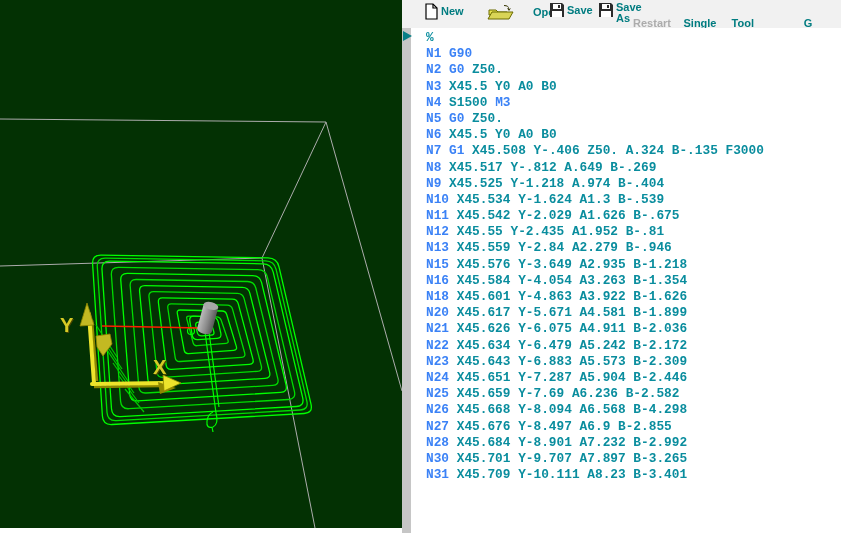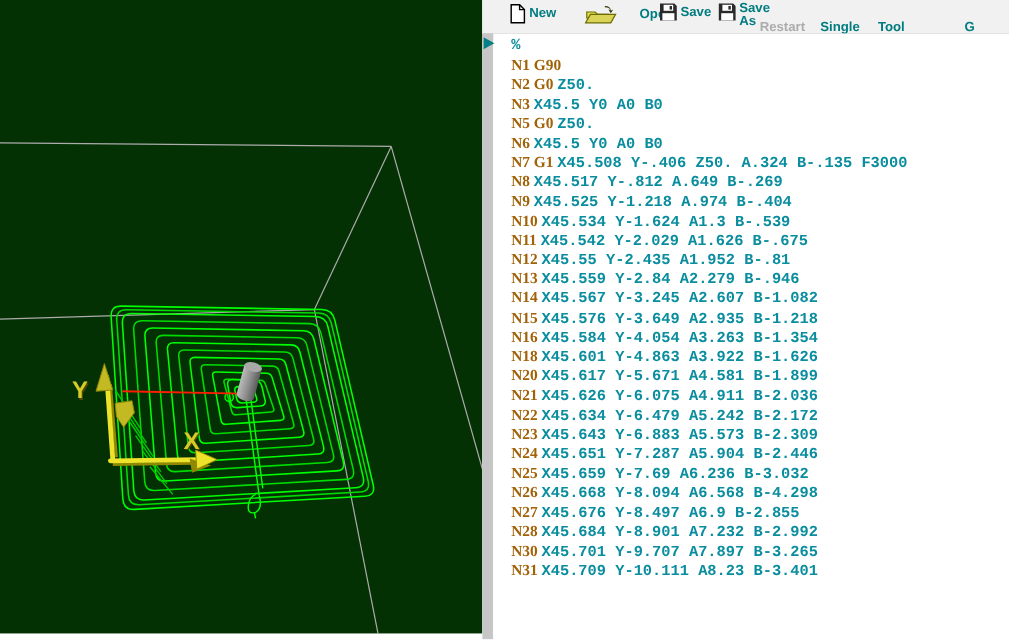--- a/index.html
+++ b/index.html
@@ -18,21 +18,21 @@
   .tb-row{display:flex;align-items:center;gap:2px;}
   .tb-two{display:flex;flex-direction:column;align-items:center;gap:1px;padding-top:18px;}
   .tb-disabled{color:#ACACAC;}
   .tb-glyph{font-size:9px;letter-spacing:-1px;color:#9F9F9F;}
   #gutter{position:absolute;left:0;top:28px;width:9px;height:505px;background:#C6C6C6;}
   #code-area{position:absolute;left:9px;top:28px;width:430px;height:505px;overflow:hidden;
              background:#ffffff;padding-top:2px;box-sizing:border-box;}
   .gcode-line{height:16.2px;line-height:16.2px;white-space:pre;padding-left:15px;
               font-family:"Liberation Mono","DejaVu Sans Mono",monospace;
               font-weight:bold;font-size:12.8px;}
-  .tk-k{color:#a16207;font-family:Liberation Serif, serif;}
+  .tk-k{color:#3b82f6;}
   .tk-c{color:#0A8D9E;}
   #line-marker{position:absolute;left:1px;top:31px;width:0;height:0;
                border-left:9px solid #087F86;border-top:5px solid transparent;
                border-bottom:5px solid transparent;}
   
   .icn{flex:0 0 auto;}
 </style>
 </head>
 <body>
 
@@ -183,39 +183,39 @@
       </div>
 
     </div>
 
     <div id="gutter"></div>
     <div id="code-area">
         <div class="gcode-line"><span class="tk-c">%</span></div>
         <div class="gcode-line"><span class="tk-k">N1 </span><span class="tk-k">G90</span></div>
         <div class="gcode-line"><span class="tk-k">N2 </span><span class="tk-k">G0 </span><span class="tk-c">Z50.</span></div>
         <div class="gcode-line"><span class="tk-k">N3 </span><span class="tk-c">X45.5 Y0 A0 B0</span></div>
+        <div class="gcode-line"><span class="tk-k">N4 </span><span class="tk-c">S1500 </span><span class="tk-k">M3</span></div>
         <div class="gcode-line"><span class="tk-k">N5 </span><span class="tk-k">G0 </span><span class="tk-c">Z50.</span></div>
         <div class="gcode-line"><span class="tk-k">N6 </span><span class="tk-c">X45.5 Y0 A0 B0</span></div>
         <div class="gcode-line"><span class="tk-k">N7 </span><span class="tk-k">G1 </span><span class="tk-c">X45.508 Y-.406 Z50. A.324 B-.135 F3000</span></div>
         <div class="gcode-line"><span class="tk-k">N8 </span><span class="tk-c">X45.517 Y-.812 A.649 B-.269</span></div>
         <div class="gcode-line"><span class="tk-k">N9 </span><span class="tk-c">X45.525 Y-1.218 A.974 B-.404</span></div>
         <div class="gcode-line"><span class="tk-k">N10 </span><span class="tk-c">X45.534 Y-1.624 A1.3 B-.539</span></div>
         <div class="gcode-line"><span class="tk-k">N11 </span><span class="tk-c">X45.542 Y-2.029 A1.626 B-.675</span></div>
         <div class="gcode-line"><span class="tk-k">N12 </span><span class="tk-c">X45.55 Y-2.435 A1.952 B-.81</span></div>
         <div class="gcode-line"><span class="tk-k">N13 </span><span class="tk-c">X45.559 Y-2.84 A2.279 B-.946</span></div>
-        <div class="gcode-line"><span class="tk-k">N14 </span><span class="tk-c">X45.567 Y-3.245 A2.607 B-1.082</span></div>
         <div class="gcode-line"><span class="tk-k">N15 </span><span class="tk-c">X45.576 Y-3.649 A2.935 B-1.218</span></div>
         <div class="gcode-line"><span class="tk-k">N16 </span><span class="tk-c">X45.584 Y-4.054 A3.263 B-1.354</span></div>
         <div class="gcode-line"><span class="tk-k">N18 </span><span class="tk-c">X45.601 Y-4.863 A3.922 B-1.626</span></div>
         <div class="gcode-line"><span class="tk-k">N20 </span><span class="tk-c">X45.617 Y-5.671 A4.581 B-1.899</span></div>
         <div class="gcode-line"><span class="tk-k">N21 </span><span class="tk-c">X45.626 Y-6.075 A4.911 B-2.036</span></div>
         <div class="gcode-line"><span class="tk-k">N22 </span><span class="tk-c">X45.634 Y-6.479 A5.242 B-2.172</span></div>
         <div class="gcode-line"><span class="tk-k">N23 </span><span class="tk-c">X45.643 Y-6.883 A5.573 B-2.309</span></div>
         <div class="gcode-line"><span class="tk-k">N24 </span><span class="tk-c">X45.651 Y-7.287 A5.904 B-2.446</span></div>
-        <div class="gcode-line"><span class="tk-k">N25 </span><span class="tk-c">X45.659 Y-7.69 A6.236 B-3.032</span></div>
+        <div class="gcode-line"><span class="tk-k">N25 </span><span class="tk-c">X45.659 Y-7.69 A6.236 B-2.582</span></div>
         <div class="gcode-line"><span class="tk-k">N26 </span><span class="tk-c">X45.668 Y-8.094 A6.568 B-4.298</span></div>
         <div class="gcode-line"><span class="tk-k">N27 </span><span class="tk-c">X45.676 Y-8.497 A6.9 B-2.855</span></div>
         <div class="gcode-line"><span class="tk-k">N28 </span><span class="tk-c">X45.684 Y-8.901 A7.232 B-2.992</span></div>
         <div class="gcode-line"><span class="tk-k">N30 </span><span class="tk-c">X45.701 Y-9.707 A7.897 B-3.265</span></div>
         <div class="gcode-line"><span class="tk-k">N31 </span><span class="tk-c">X45.709 Y-10.111 A8.23 B-3.401</span></div>
       </div>
     <div id="line-marker"></div>
 
   </div>
 </div>

